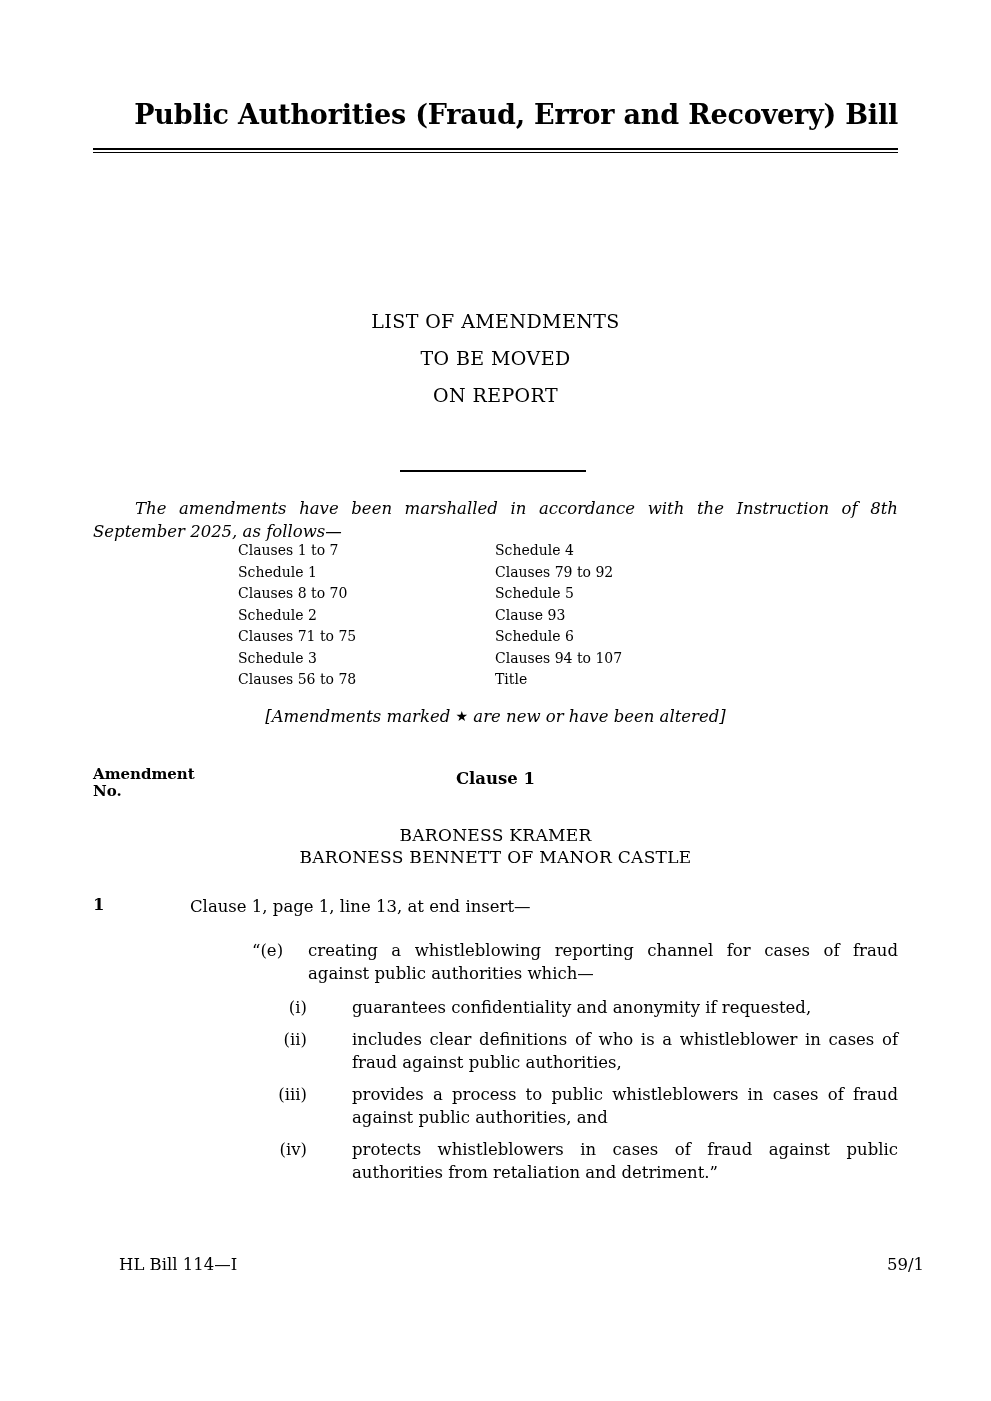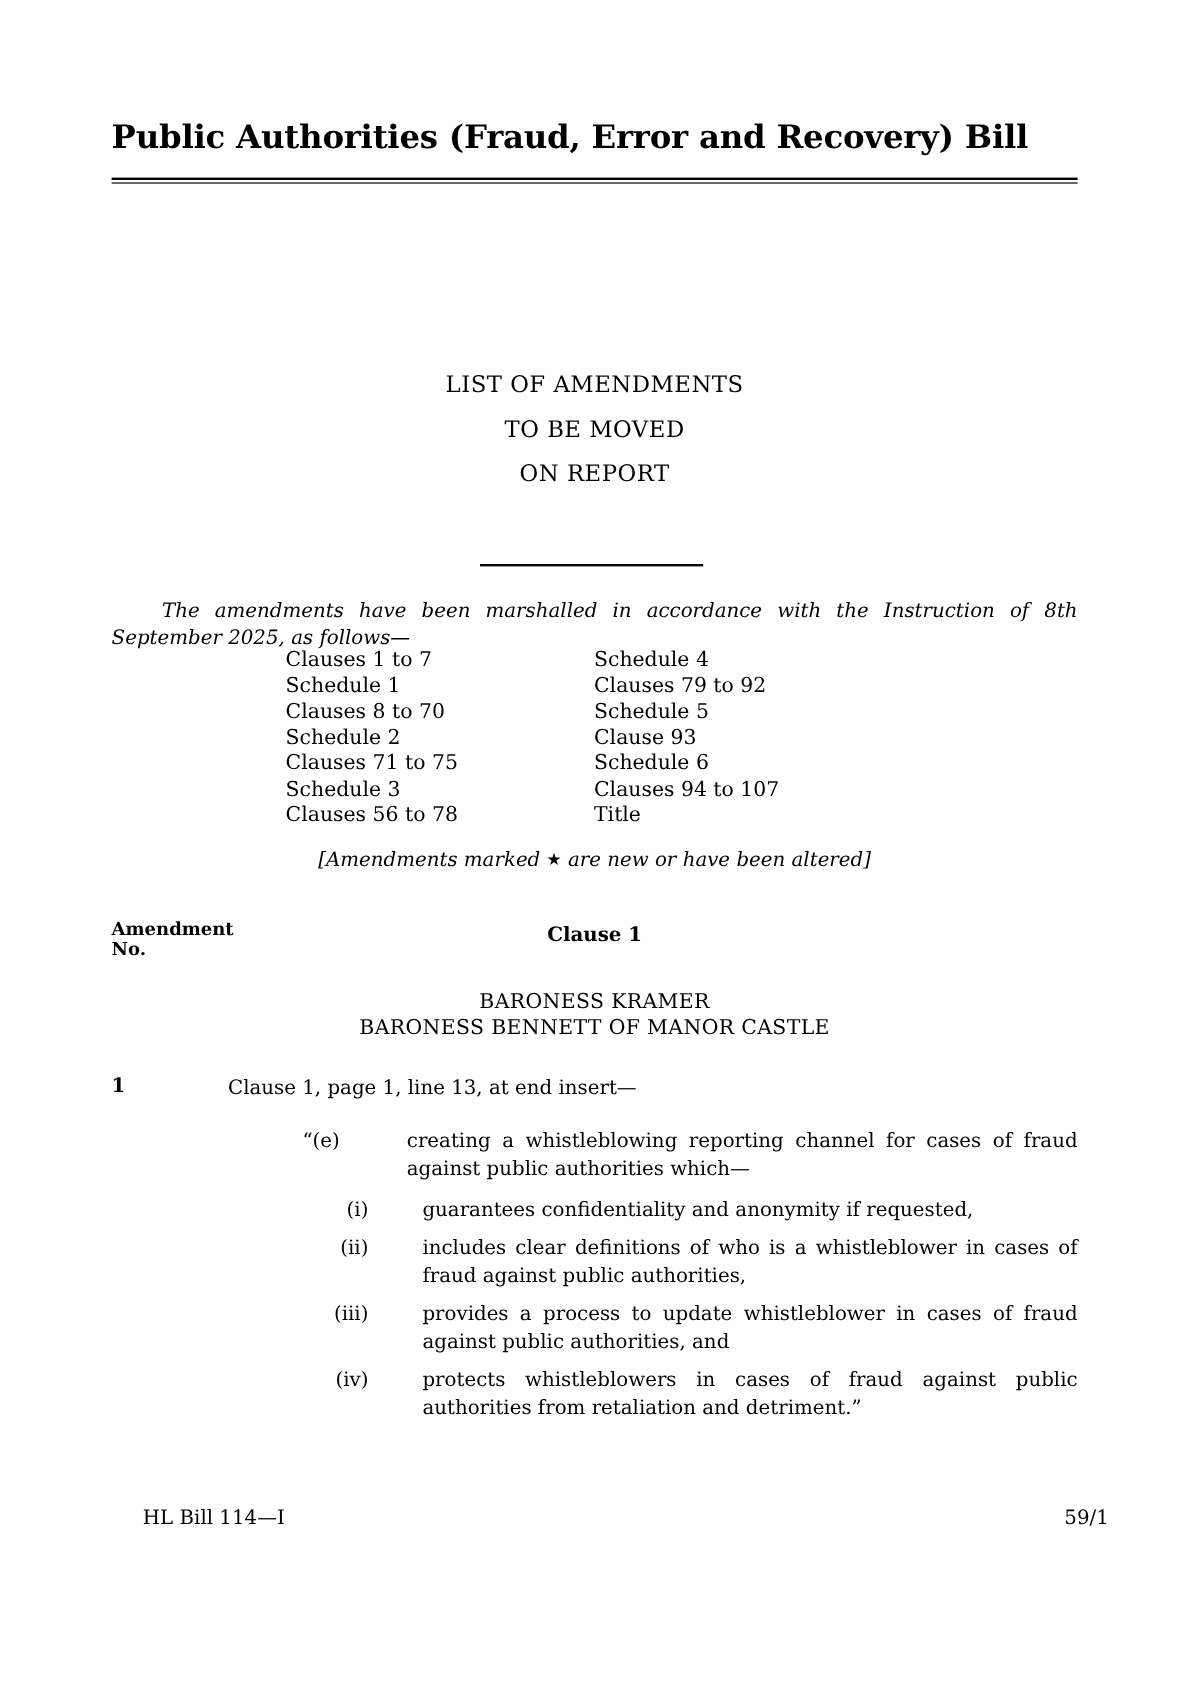--- a/index.html
+++ b/index.html
@@ -17,21 +17,21 @@
     font-family: "DejaVu Serif", "Liberation Serif", serif;
     overflow: hidden;
   }
 
   
   .bill-title {
     position: absolute;
     left: 93px;
     top: 100px;
     width: 805px;
-    text-align: left;
+    text-align: right;
     font-size: 27px;
     font-weight: bold;
     letter-spacing: -0.2px;
     line-height: 1.1;
   }
   .title-rule-wrap {
     position: absolute;
     left: 93px;
     top: 148px;
     width: 805px;
@@ -85,21 +85,21 @@
     text-align: justify;
     text-indent: 42px;
   }
 
   
   .clause-cols {
     position: absolute;
     left: 238px;
     top: 540px;
     width: 520px;
-    font-size: 17px;
+    font-size: 14px;
     line-height: 21.5px;
   }
   .clause-cols table {
     border-collapse: collapse;
   }
   .clause-cols td {
     padding: 0;
     vertical-align: top;
     white-space: nowrap;
   }
@@ -182,21 +182,21 @@
     line-height: 23px;
     text-align: justify;
   }
   .amd-para .para-marker {
     position: absolute;
     left: 0;
     top: 0;
     width: 46px;
   }
   .amd-para .para-text {
-    margin-left: 87px;
+    margin-left: 56px;
   }
 
   .subitems {
     margin-left: 159px;
     margin-top: 11px;
   }
   .subitem {
     position: relative;
     line-height: 23px;
     margin-top: 9px;
@@ -317,21 +317,21 @@
       <div class="subitem">
         <span class="sub-marker">(i)</span>
         <div class="sub-text">guarantees confidentiality and anonymity if requested,</div>
       </div>
       <div class="subitem">
         <span class="sub-marker">(ii)</span>
         <div class="sub-text">includes clear definitions of who is a whistleblower in cases of fraud against public authorities,</div>
       </div>
       <div class="subitem">
         <span class="sub-marker">(iii)</span>
-        <div class="sub-text">provides a process to update whistleblower in cases of fraud against public authorities, and</div>
+        <div class="sub-text">provides a process to public whistleblowers in cases of fraud against public authorities, and</div>
       </div>
       <div class="subitem">
         <span class="sub-marker">(iv)</span>
         <div class="sub-text">protects whistleblowers in cases of fraud against public authorities from retaliation and detriment.”</div>
       </div>
     </div>
   </div>
 
   <div class="footer">
     <span class="foot-left">HL Bill 114—I</span>

